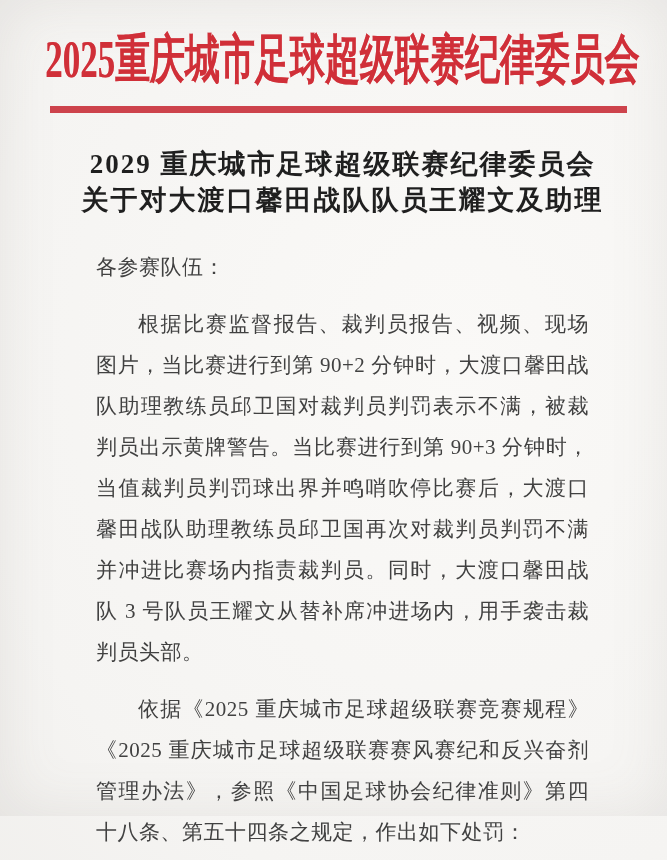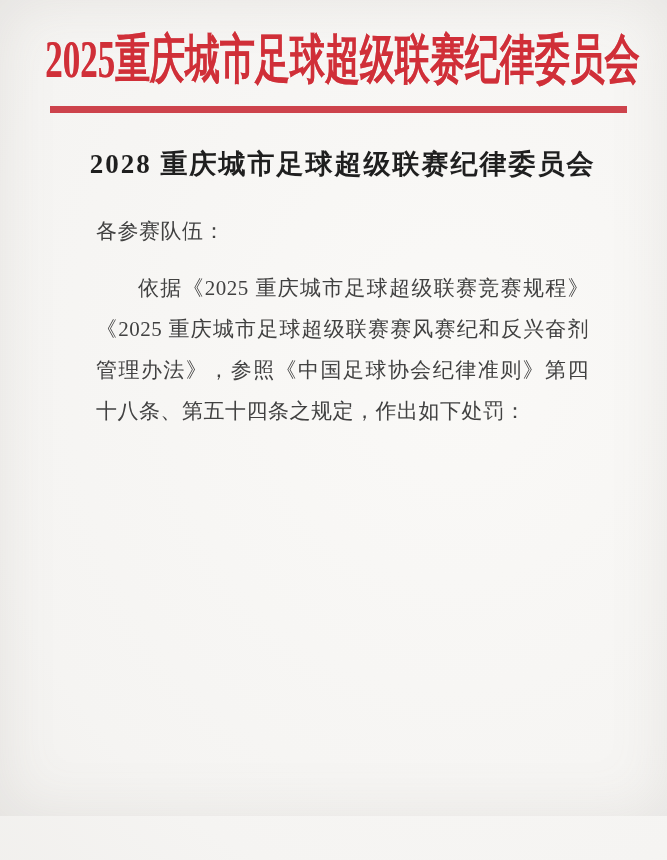--- a/index.html
+++ b/index.html
@@ -80,21 +80,23 @@
 
 <div class="page">
 
   <div class="letterhead">
     <div class="banner-text">2025重庆城市足球超级联赛纪律委员会</div>
   </div>
 
   <div class="letterhead-divider"></div>
 
   <h1 class="doc-title">
-    <span>2028 重庆城市足球超级联赛纪律委员会</span>
+    <span>2029 重庆城市足球超级联赛纪律委员会</span>
+    <span>关于对大渡口馨田战队队员王耀文及助理</span>
   </h1>
 
   <div class="doc-body">
     <p class="salutation">各参赛队伍：</p>
+    <p>根据比赛监督报告、裁判员报告、视频、现场图片，当比赛进行到第 90+2 分钟时，大渡口馨田战队助理教练员邱卫国对裁判员判罚表示不满，被裁判员出示黄牌警告。当比赛进行到第 90+3 分钟时，当值裁判员判罚球出界并鸣哨吹停比赛后，大渡口馨田战队助理教练员邱卫国再次对裁判员判罚不满并冲进比赛场内指责裁判员。同时，大渡口馨田战队 3 号队员王耀文从替补席冲进场内，用手袭击裁判员头部。</p>
     <p>依据《2025 重庆城市足球超级联赛竞赛规程》《2025 重庆城市足球超级联赛赛风赛纪和反兴奋剂管理办法》，参照《中国足球协会纪律准则》第四十八条、第五十四条之规定，作出如下处罚：</p>
   </div>
 
 </div>
 
 </body></html>

